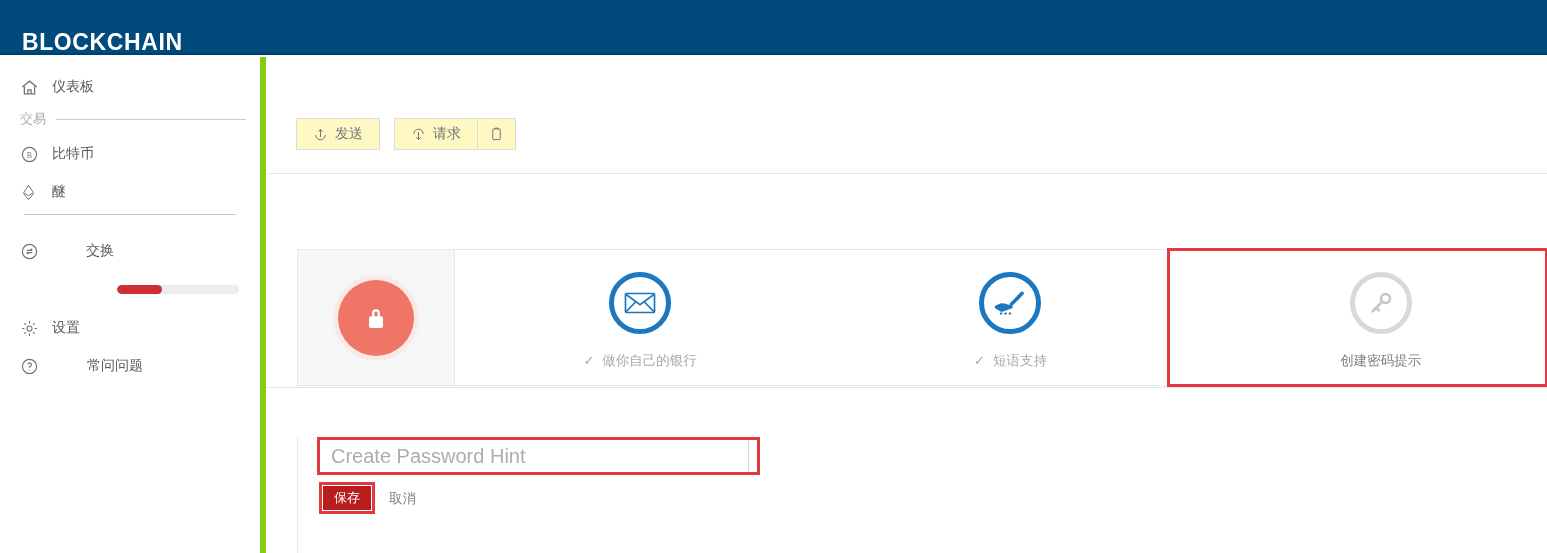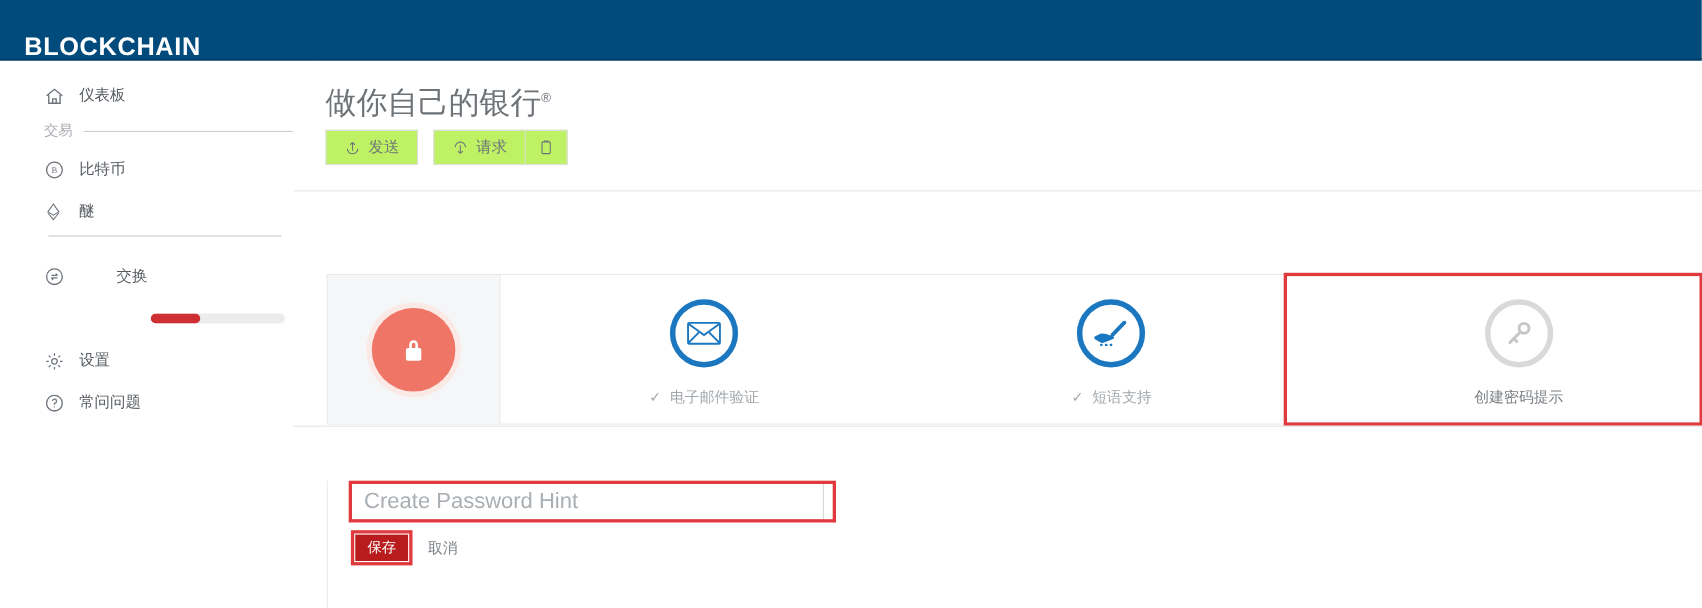--- a/index.html
+++ b/index.html
@@ -24,22 +24,21 @@
     font-size: 23px;
     font-weight: bold;
     letter-spacing: 0.6px;
   }
 
   
   .sidebar {
     position: absolute; left: 0; top: 57px;
     width: 266px; height: 496px;
     background: #ffffff;
-    border-right: 1px solid #84cc16;
-    margin-left: 20px;
+    border-right: 6px solid #84cc16;
   }
   .nav-item {
     position: absolute;
     left: 0; width: 266px; height: 34px;
     display: flex; align-items: center;
     padding-left: 20px;
     font-size: 14px;
     color: #555a60;
     cursor: pointer;
   }
@@ -91,21 +90,21 @@
     position: absolute; left: 29px; top: 18px;
     font-size: 28px; color: #6e7378; font-weight: normal;
     white-space: nowrap;
   }
   .page-title sup { font-size: 12px; vertical-align: super; }
 
   .btn-row { position: absolute; left: 29px; top: 61px; display: flex; }
   .gbtn {
     height: 32px;
     border: 1px solid #dcdcdc;
-    background: #bef264;
+    background: #fef9c3;
     display: flex; align-items: center; justify-content: center;
     font-size: 14px; color: #6f7479;
     padding: 0 16px;
     cursor: pointer;
     white-space: nowrap;
   }
   .gbtn .gico { margin-right: 7px; display: flex; align-items: center; }
   .gbtn-sep { width: 14px; }
   .gbtn.icon-only { padding: 0 11px; border-left: none; }
 
@@ -274,37 +273,34 @@
   <div class="nav-item" style="top:254px;">
     <span class="ico">
       <svg width="19" height="19" viewBox="0 0 24 24" fill="none" stroke="currentColor" stroke-width="1.4">
         <circle cx="12" cy="12" r="3.2"></circle>
         <path d="M12 2.6v3M12 18.4v3M2.6 12h3M18.4 12h3M5.4 5.4l2.1 2.1M16.5 16.5l2.1 2.1M18.6 5.4l-2.1 2.1M7.5 16.5l-2.1 2.1"></path>
       </svg>
     </span>
     <span class="lbl">设置</span>
   </div>
 
-  <div class="nav-item" style="top:292px;">
+  <div class="nav-item" style="top:292px;gap:35px;">
     <span class="ico">
       <svg width="19" height="19" viewBox="0 0 24 24" fill="none" stroke="currentColor" stroke-width="1.5">
         <circle cx="12" cy="12" r="9"></circle>
         <path d="M9.8 9.6a2.3 2.3 0 1 1 2.9 2.3c-.6.2-.9.7-.9 1.3v.5"></path>
         <circle cx="12" cy="16.4" r="0.7" fill="currentColor" stroke="none"></circle>
       </svg>
     </span>
     <span class="lbl">常问问题</span>
   </div>
 </div>
 
 <div class="main">
 
-  <div class="page-title">
-    <span>做你自己的银行</span><sup>®</sup>
-  </div>
 
   <div class="btn-row">
     <div class="gbtn">
       <span class="gico">
         <svg width="15" height="15" viewBox="0 0 24 24" fill="none" stroke="currentColor" stroke-width="1.6">
           <path d="M4.5 13a7.5 7.5 0 1 0 15 0"></path>
           <path d="M12 16V4M12 4 8.6 7.4M12 4l3.4 3.4"></path>
         </svg>
       </span>
       <span>发送</span>
@@ -346,21 +342,21 @@
     <div class="cell-step">
       <div class="step-circle">
         <svg width="32" height="24" viewBox="0 0 32 24" fill="none" stroke="#1b78c0" stroke-width="1.7">
           <rect x="1.5" y="2.5" width="29" height="19" rx="1"></rect>
           <path d="M1.8 3.3 16 13.6 30.2 3.3"></path>
           <path d="M1.8 20.8 11.6 11M30.2 20.8 20.4 11"></path>
         </svg>
       </div>
       <div class="step-label done-label">
         <span class="check">✓</span>
-        <span>电子邮件验证</span>
+        <span>做你自己的银行</span>
       </div>
     </div>
 
     <div class="cell-step">
       <div class="step-circle">
         <svg width="36" height="28" viewBox="0 0 36 28" fill="#1b78c0">
           <path d="M28.8 3.1c.7-.8 1.9-.8 2.6-.1.7.7.7 1.9 0 2.6l-11 11.2-3.4.9.9-3.4Z"></path>
           <path d="M6 15.5c2.5-1.5 5-1.7 7.6-.8l6.4 2.3c1 .4 1 1.8 0 2.2l-8.8 3.4c-.9.4-1.9.3-2.7-.2l-5-3c-1.1-.7-1-2.3.2-2.8Z"></path>
           <rect x="8" y="23.5" width="2.4" height="2" rx="0.6"></rect>
           <rect x="12.4" y="23.5" width="2.4" height="2" rx="0.6"></rect>

